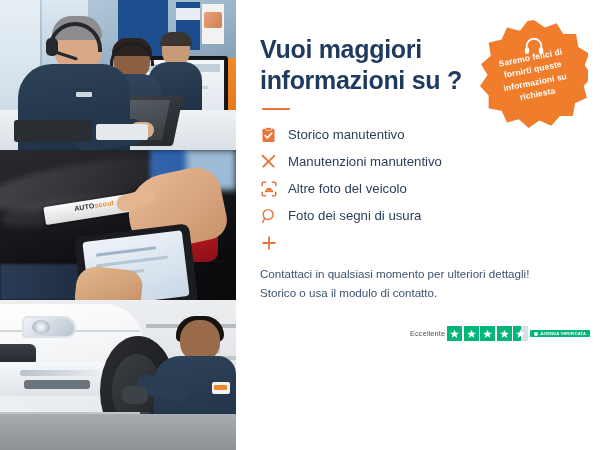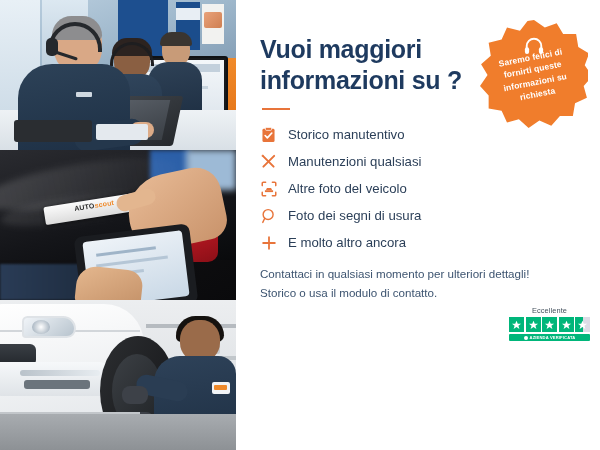--- a/index.html
+++ b/index.html
@@ -201,21 +201,21 @@
     justify-content:center; color:#e8743a; }
   .li .lbl { font-size:13.2px; color:#2b3f58; }
 
   .phone { margin-top:18px; font-size:14.6px; font-weight:bold; color:#1e3a5f; letter-spacing:-0.2px; }
   .sub { margin-top:9px; font-size:11.6px; line-height:1.62; color:#3d5470; }
 
   
   .tp { position:absolute; right:10px; bottom:34px; display:flex; align-items:flex-end; gap:9px; }
   .tp-logo { display:flex; align-items:center; gap:4px; padding-bottom:5px; }
   .tp-name { font-size:15px; font-weight:bold; color:#16202a; letter-spacing:-0.4px; }
-  .tp-right { display:flex; flex-direction:column; align-items:center; gap:2px; }
+  .tp-right { display:flex; flex-direction:row; align-items:center; gap:2px; }
   .tp-exc { font-size:7.4px; color:#43505c; letter-spacing:0.1px; }
   .stars { display:flex; gap:1.5px; }
   .star { width:15px; height:15px; background:#00b67a; display:flex; align-items:center; justify-content:center; }
   .star.half { background:#dcdce6; position:relative; overflow:hidden; }
   .star.half::before { content:""; position:absolute; left:0; top:0; width:52%; height:100%; background:#00b67a; }
   .star svg { position:relative; z-index:2; }
   .verif { display:flex; align-items:center; justify-content:center; gap:2px;
     background:#00b67a; border-radius:1px; padding:1px 4px; width:100%; }
   .verif-t { font-size:4.1px; color:#fff; font-weight:bold; letter-spacing:0.15px; white-space:nowrap; }
 </style>
@@ -360,21 +360,21 @@
       </div>
 
       <div class="li">
         <span class="ico">
           <svg width="17" height="17" viewBox="0 0 18 18" fill="none" stroke="#e8743a" stroke-width="2.1" stroke-linecap="round">
             <path d="M3 3l11.4 11.4"></path>
             <path d="M15 3L3.6 14.4"></path>
             <circle cx="3" cy="3" r="0.2"></circle>
           </svg>
         </span>
-        <span class="lbl">Manutenzioni qualsiasi</span>
+        <span class="lbl">Manutenzioni manutentivo</span>
       </div>
 
       <div class="li">
         <span class="ico">
           <svg width="16" height="16" viewBox="0 0 18 18" fill="none">
             <g stroke="#e8743a" stroke-width="1.7" stroke-linecap="round">
               <path d="M1.4 5.2V2.6a1.2 1.2 0 0 1 1.2-1.2h2.6"></path>
               <path d="M16.6 5.2V2.6a1.2 1.2 0 0 0-1.2-1.2h-2.6"></path>
               <path d="M1.4 12.8v2.6a1.2 1.2 0 0 0 1.2 1.2h2.6"></path>
               <path d="M16.6 12.8v2.6a1.2 1.2 0 0 1-1.2 1.2h-2.6"></path>
@@ -395,21 +395,20 @@
         </span>
         <span class="lbl">Foto dei segni di usura</span>
       </div>
 
       <div class="li">
         <span class="ico">
           <svg width="16" height="16" viewBox="0 0 18 18" fill="none" stroke="#e8743a" stroke-width="2" stroke-linecap="round">
             <path d="M9 2.4v13.2M2.4 9h13.2"></path>
           </svg>
         </span>
-        <span class="lbl">E molto altro ancora</span>
       </div>
 
     </div>
 
     <div class="sub">
       <div>Contattaci in qualsiasi momento per ulteriori dettagli!</div>
       <div>Storico o usa il modulo di contatto.</div>
     </div>
 
     <div class="tp">

